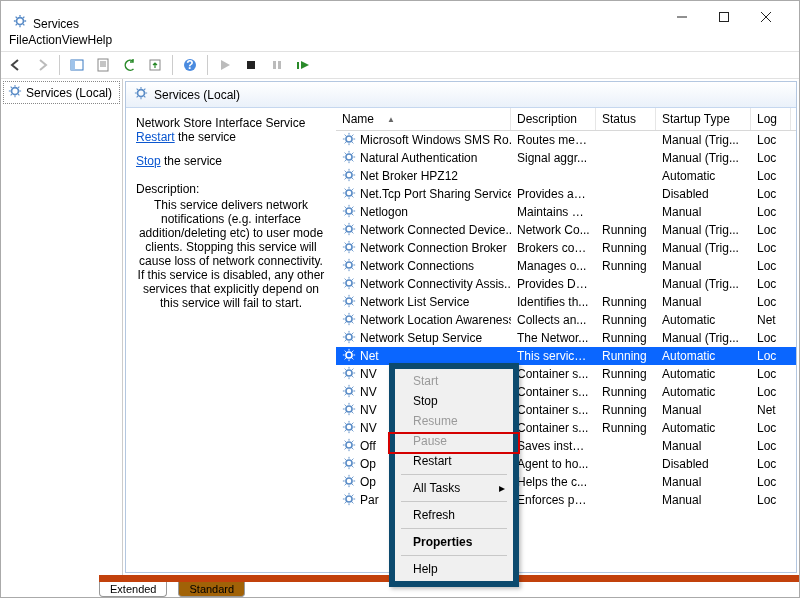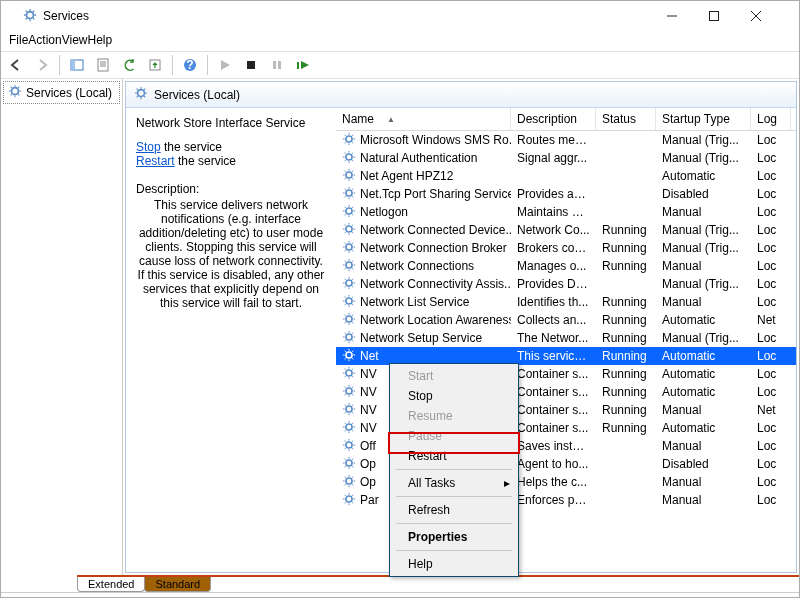--- a/index.html
+++ b/index.html
@@ -1,17 +1,17 @@
 <!DOCTYPE html>
 <html><head>
 <meta charset="utf-8">
 <style>
 * { box-sizing: border-box; font-family: "Segoe UI", Tahoma, sans-serif; font-size: 12px; }
 body { margin: 0; background: #fff; width: 800px; height: 598px; overflow: hidden; border: 1px solid #aaa; }
-.titlebar { display: flex; align-items: center; height: 30px; padding: 0 22px; }
+.titlebar { display: flex; align-items: flex-end; height: 30px; padding: 0 12px; }
 .titlebar .gear { margin-right: 6px; }
 .titlebar .spacer { flex: 1; }
 .winbtn { width: 42px; height: 28px; display: flex; align-items: center; justify-content: center; }
 .menubar { display: flex; padding: 2px 8px 4px; }
 .menubar span { cursor: default; }
 .toolbar { display: flex; align-items: center; gap: 4px; padding: 2px 4px; border-top: 1px solid #e1e1e1; border-bottom: 1px solid #e1e1e1; height: 28px; }
 .tbtn { width: 22px; height: 22px; display: flex; align-items: center; justify-content: center; border: 1px solid transparent; }
 .tsep { width: 1px; height: 20px; background: #ccc; margin: 0 2px; }
 .body { display: flex; height: calc(598px - 30px - 22px - 28px - 22px); }
 .tree { width: 122px; border-right: 1px solid #ccc; padding: 2px; background: #fff; }
@@ -28,24 +28,24 @@
 .cols { display: flex; border-bottom: 1px solid #d8d8d8; position: sticky; top: 0; background: #fff; }
 .col { padding: 4px 6px; border-right: 1px solid #e6e6e6; white-space: nowrap; overflow: hidden; text-overflow: ellipsis; display: flex; align-items: center; gap: 13px; }
 .c-name { width: 175px; } .c-desc { width: 85px; } .c-stat { width: 60px; } .c-start { width: 95px; } .c-log { width: 40px; }
 .rows { overflow: auto; height: calc(100% - 24px); }
 .row { display: flex; align-items: center; height: 18px; }
 .row .cell { padding: 0 6px; white-space: nowrap; overflow: hidden; text-overflow: ellipsis; }
 .row .c-name { display: flex; align-items: center; gap: 4px; }
 .row.sel { background: #0a66ff; color: #fff; }
 .row.sel .gear svg path, .row.sel .gear svg circle { stroke: #fff; }
 .gear svg { width: 14px; height: 14px; }
-.tabs { display: flex; gap: 0; margin-left: 76px; border-top: 2px solid #c2410c; padding-top: 0; }
+.tabs { display: flex; gap: 12px; margin-left: 98px; border-top: 7px solid #c2410c; padding-top: 0; }
 .tab { border: 1px solid #999; border-top: none; border-radius: 0 0 4px 4px; padding: 1px 10px; font-size: 11px; margin-right: -1px; background:#a16207; }
 .tab.active { background:#fff; }
-.ctx { position: absolute; left: 389px; top: 363px; width: 130px; background: #f0f0f0; border: 1px solid #0c4a6e; box-shadow: 2px 2px 4px rgba(0,0,0,.25); z-index: 50; padding: 2px; }
+.ctx { position: absolute; left: 389px; top: 363px; width: 130px; background: #f0f0f0; border: 6px solid #0c4a6e; box-shadow: 2px 2px 4px rgba(0,0,0,.25); z-index: 50; padding: 2px; }
 .ctx-item { padding: 3px 16px; position: relative; }
 .ctx-item.disabled { color: #9a9a9a; }
 .ctx-item.bold { font-weight: 700; }
 .ctx-sep { height: 1px; background: #c8c8c8; margin: 3px 4px; }
 .ctx-item .arrow { position: absolute; right: 6px; top: 3px; }
 .highlight { position: absolute; border: 2px solid #d40000; left: 388px; top: 432px; width: 132px; height: 22px; z-index: 60; pointer-events: none; }
 .statusbar { height: 20px; border-top: 1px solid #ccc; }
 .sortglyph { font-size: 8px; color:#666; }
 </style>
 </head>
@@ -168,25 +168,25 @@
       <span class="gear" style="margin-right:6px"><svg viewBox="0 0 16 16" width="16" height="16">
             <circle cx="8" cy="8" r="4" fill="none" stroke="#5a8cc7" stroke-width="2"></circle>
             <path d="M8 1v2M8 13v2M1 8h2M13 8h2M3 3l1.5 1.5M11.5 11.5L13 13M3 13l1.5-1.5M11.5 4.5L13 3" stroke="#5a8cc7" stroke-width="1.2"></path>
           </svg></span>
       <span>Services (Local)</span>
     </div>
 
     <div class="main-body">
       <div class="detail">
         <b>Network Store Interface Service</b>
+        <div>
+          <span class="lnk">Restart</span><span> the service</span>
+        </div>
         <div style="margin-top:10px">
           <span class="lnk">Stop</span><span> the service</span>
-        </div>
-        <div>
-          <span class="lnk">Restart</span><span> the service</span>
         </div>
         <div class="desc-h">Description:</div>
         <div class="desc-b">This service delivers network notifications (e.g. interface addition/deleting etc) to user mode clients. Stopping this service will cause loss of network connectivity. If this service is disabled, any other services that explicitly depend on this service will fail to start.</div>
       </div>
 
       <div class="list">
         <div class="cols">
           <div class="col c-name">
               <span>Name</span>
               <span class="sortglyph">▲</span>
@@ -222,21 +222,21 @@
               <div class="cell c-stat"></div>
               <div class="cell c-start">Manual (Trig...</div>
               <div class="cell c-log">Loc</div>
             </div>
             <div class="row">
               <div class="cell c-name">
                 <span class="gear"><svg viewBox="0 0 16 16">
                     <circle cx="8" cy="8" r="3.5" fill="none" stroke="#5a8cc7" stroke-width="1.8"></circle>
                     <path d="M8 1v2M8 13v2M1 8h2M13 8h2M3 3l1.4 1.4M11.6 11.6L13 13M3 13l1.4-1.4M11.6 4.4L13 3" stroke="#5a8cc7" stroke-width="1.1"></path>
                   </svg></span>
-                <span>Net Agent HPZ12</span>
+                <span>Net Broker HPZ12</span>
               </div>
               <div class="cell c-desc"></div>
               <div class="cell c-stat"></div>
               <div class="cell c-start">Automatic</div>
               <div class="cell c-log">Loc</div>
             </div>
             <div class="row">
               <div class="cell c-name">
                 <span class="gear"><svg viewBox="0 0 16 16">
                     <circle cx="8" cy="8" r="3.5" fill="none" stroke="#5a8cc7" stroke-width="1.8"></circle>

